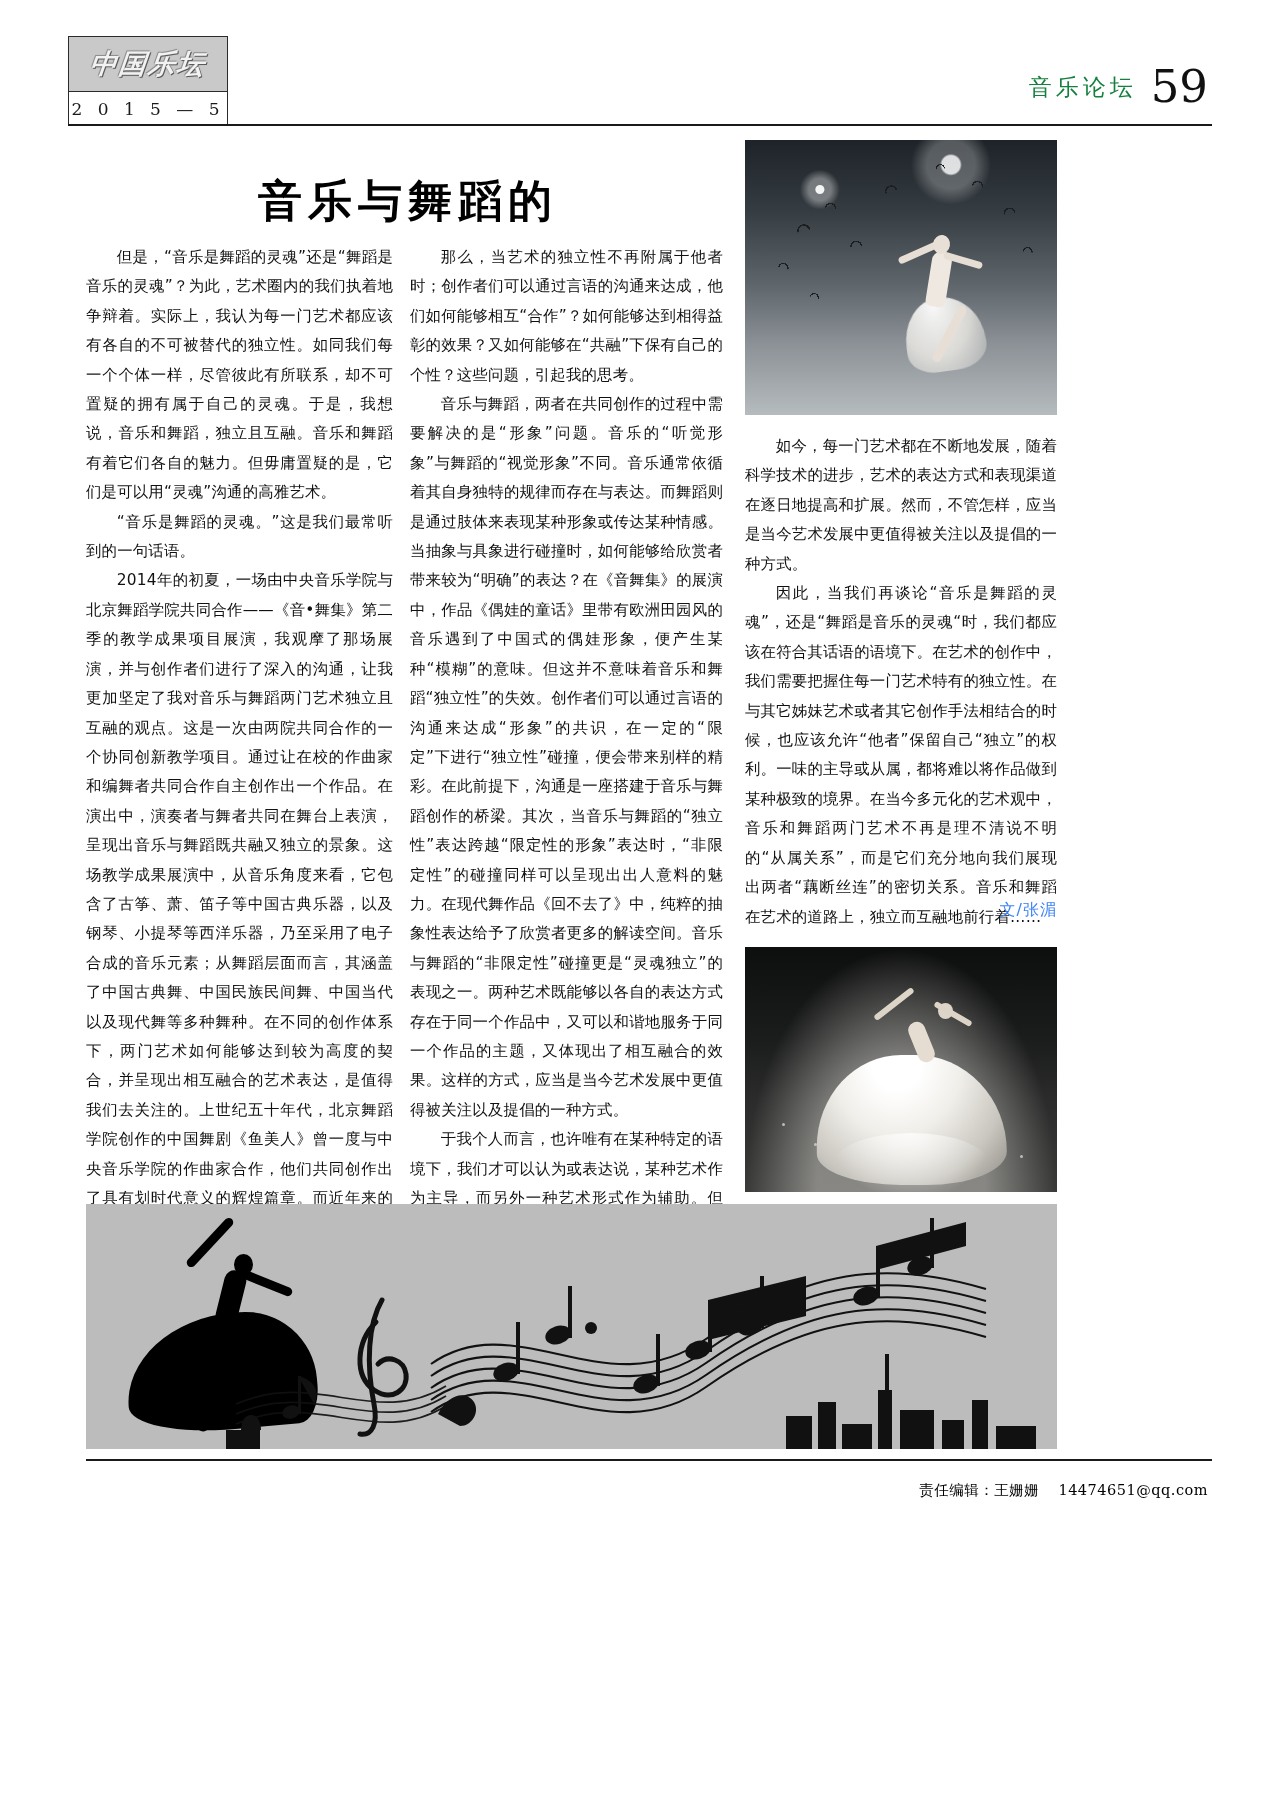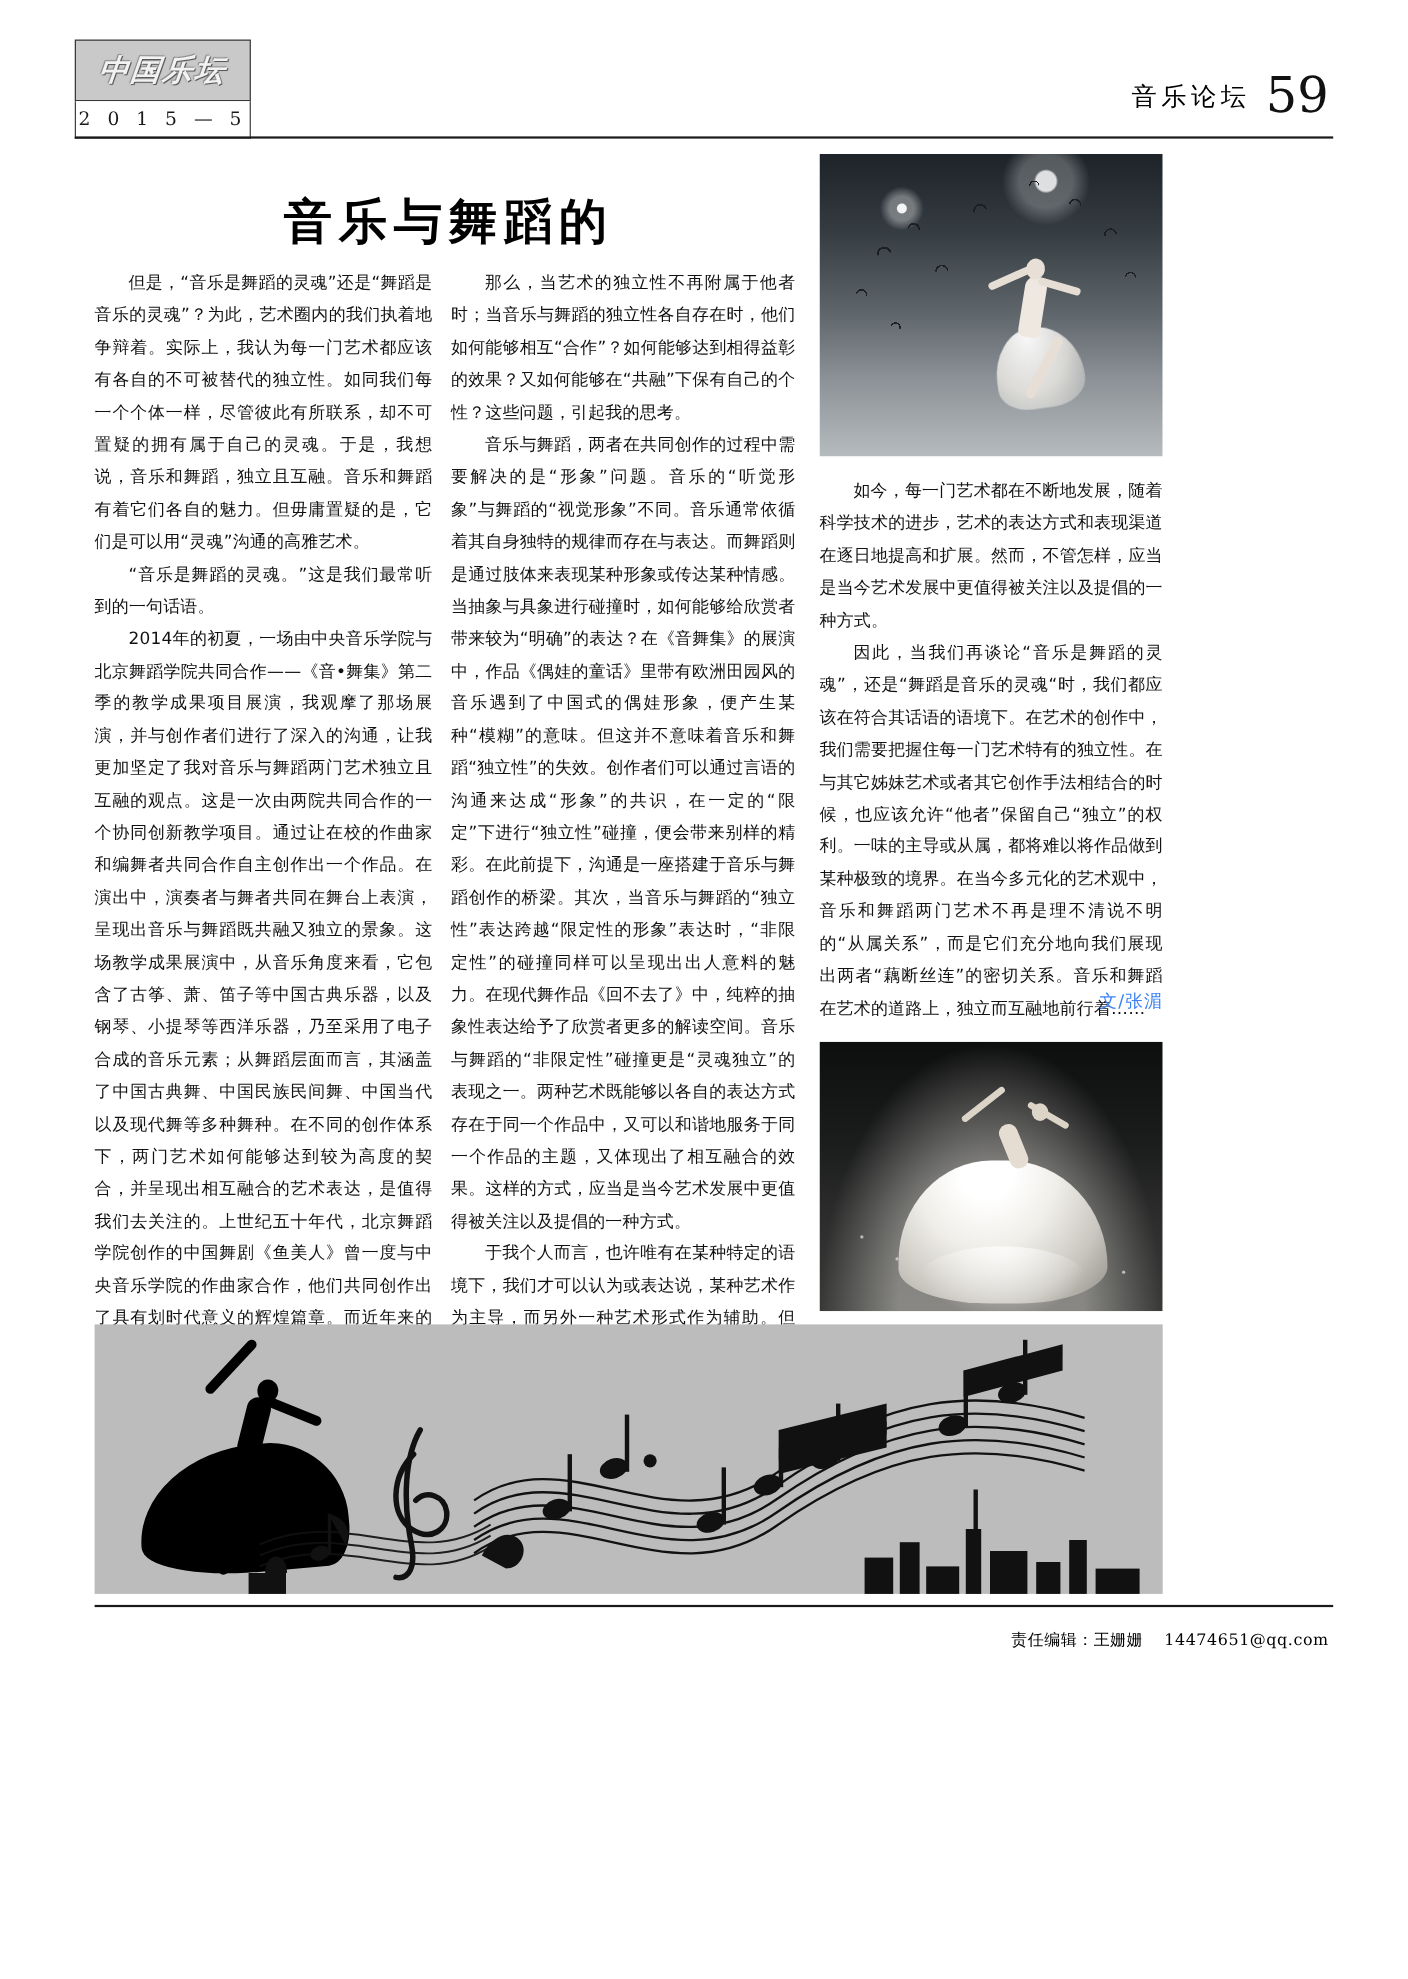--- a/index.html
+++ b/index.html
@@ -31,21 +31,21 @@
     font-size: 17px; letter-spacing: 5px; color: #1a1a1a;
   }
 
   
   .header-right {
     position: absolute; right: 72px; top: 66px;
     display: flex; align-items: flex-end; gap: 14px;
   }
   .header-section {
     font-family: Liberation Sans, sans-serif;
-    font-size: 23px; color: #000000; letter-spacing: 4px;
+    font-size: 23px; color: #15803d; letter-spacing: 4px;
     padding-bottom: 6px;
   }
   .header-pageno {
     font-family: "DejaVu Serif", "Liberation Serif", serif;
     font-size: 45px; font-weight: 400; color: #111; line-height: 0.95;
   }
 
   .rule-top {
     position: absolute; left: 68px; right: 68px; top: 124px;
     border-top: 2px solid #1a1a1a;
@@ -245,21 +245,21 @@
 
   <h1 class="article-title">音乐与舞蹈的</h1>
 
   <div class="col" id="col1">
     <p>但是，“音乐是舞蹈的灵魂”还是“舞蹈是音乐的灵魂”？为此，艺术圈内的我们执着地争辩着。实际上，我认为每一门艺术都应该有各自的不可被替代的独立性。如同我们每一个个体一样，尽管彼此有所联系，却不可置疑的拥有属于自己的灵魂。于是，我想说，音乐和舞蹈，独立且互融。音乐和舞蹈有着它们各自的魅力。但毋庸置疑的是，它们是可以用“灵魂”沟通的高雅艺术。</p>
     <p>“音乐是舞蹈的灵魂。”这是我们最常听到的一句话语。</p>
     <p>2014年的初夏，一场由中央音乐学院与北京舞蹈学院共同合作——《音•舞集》第二季的教学成果项目展演，我观摩了那场展演，并与创作者们进行了深入的沟通，让我更加坚定了我对音乐与舞蹈两门艺术独立且互融的观点。这是一次由两院共同合作的一个协同创新教学项目。通过让在校的作曲家和编舞者共同合作自主创作出一个作品。在演出中，演奏者与舞者共同在舞台上表演，呈现出音乐与舞蹈既共融又独立的景象。这场教学成果展演中，从音乐角度来看，它包含了古筝、萧、笛子等中国古典乐器，以及钢琴、小提琴等西洋乐器，乃至采用了电子合成的音乐元素；从舞蹈层面而言，其涵盖了中国古典舞、中国民族民间舞、中国当代以及现代舞等多种舞种。在不同的创作体系下，两门艺术如何能够达到较为高度的契合，并呈现出相互融合的艺术表达，是值得我们去关注的。上世纪五十年代，北京舞蹈学院创作的中国舞剧《鱼美人》曾一度与中央音乐学院的作曲家合作，他们共同创作出了具有划时代意义的辉煌篇章。而近年来的《音舞集》的教学项目展演，充分地说明了——音乐和舞蹈，既独立又互融。</p>
   </div>
 
   <div class="col" id="col2">
-    <p>那么，当艺术的独立性不再附属于他者时；当音乐与舞蹈的独立性各自存在时，他们如何能够相互“合作”？如何能够达到相得益彰的效果？又如何能够在“共融”下保有自己的个性？这些问题，引起我的思考。</p>
+    <p>那么，当艺术的独立性不再附属于他者时；创作者们可以通过言语的沟通来达成，他们如何能够相互“合作”？如何能够达到相得益彰的效果？又如何能够在“共融”下保有自己的个性？这些问题，引起我的思考。</p>
     <p>音乐与舞蹈，两者在共同创作的过程中需要解决的是“形象”问题。音乐的“听觉形象”与舞蹈的“视觉形象”不同。音乐通常依循着其自身独特的规律而存在与表达。而舞蹈则是通过肢体来表现某种形象或传达某种情感。当抽象与具象进行碰撞时，如何能够给欣赏者带来较为“明确”的表达？在《音舞集》的展演中，作品《偶娃的童话》里带有欧洲田园风的音乐遇到了中国式的偶娃形象，便产生某种“模糊”的意味。但这并不意味着音乐和舞蹈“独立性”的失效。创作者们可以通过言语的沟通来达成“形象”的共识，在一定的“限定”下进行“独立性”碰撞，便会带来别样的精彩。在此前提下，沟通是一座搭建于音乐与舞蹈创作的桥梁。其次，当音乐与舞蹈的“独立性”表达跨越“限定性的形象”表达时，“非限定性”的碰撞同样可以呈现出出人意料的魅力。在现代舞作品《回不去了》中，纯粹的抽象性表达给予了欣赏者更多的解读空间。音乐与舞蹈的“非限定性”碰撞更是“灵魂独立”的表现之一。两种艺术既能够以各自的表达方式存在于同一个作品中，又可以和谐地服务于同一个作品的主题，又体现出了相互融合的效果。这样的方式，应当是当今艺术发展中更值得被关注以及提倡的一种方式。</p>
     <p>于我个人而言，也许唯有在某种特定的语境下，我们才可以认为或表达说，某种艺术作为主导，而另外一种艺术形式作为辅助。但是，这并不意味着它们的“独立性”是可以相互交换，或者是可以从属关系的。</p>
   </div>
 
   <div class="photo" id="photo-top">
     <div class="sky"></div>
     <div class="bird" style="left:16%; top:30%; transform:rotate(-12deg);"></div>
     <div class="bird" style="left:25%; top:22%; transform:rotate(8deg) scale(0.85);"></div>
     <div class="bird" style="left:33%; top:36%; transform:rotate(-4deg) scale(0.9);"></div>
     <div class="bird" style="left:10%; top:44%; transform:rotate(14deg) scale(0.8);"></div>

